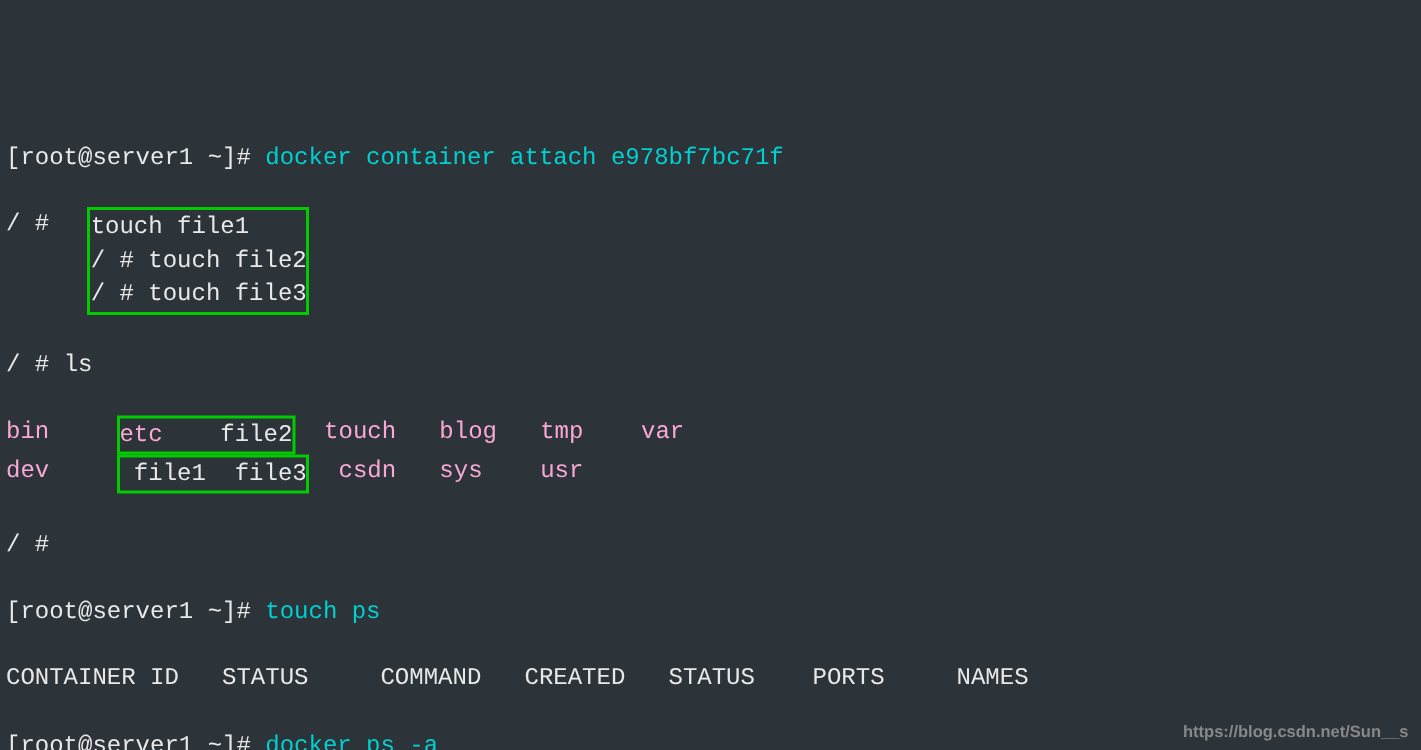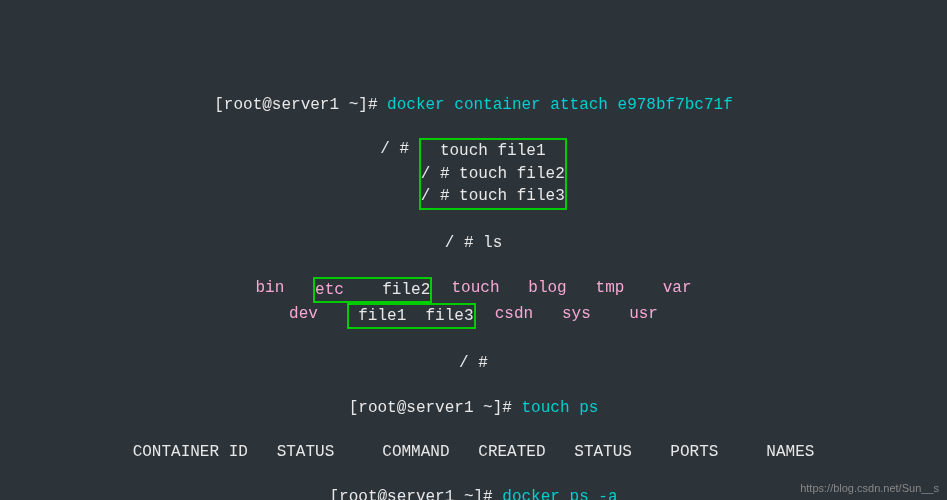--- a/index.html
+++ b/index.html
@@ -1,43 +1,45 @@
 <!DOCTYPE html>
 <html><head>
   <meta charset="utf-8">
   <style>
-    * { margin: 0; padding: 0; box-sizing: border-box; text-align: center; }
+    * { margin: 0; padding: 0; box-sizing: border-box; }
     body {
       background: #2c3339;
       color: #e8e8e8;
       font-family: 'Courier New', monospace;
       font-size: 16px;
       line-height: 1.4;
       padding: 4px;
       width: 947px;
       height: 500px;
       overflow: hidden;
       white-space: pre;
       position: relative;
     }
     .line { display: block; }
     .cyan { color: #00d0d0; }
     .blue { color: #f9a8d4; }
     .green-box {
       border: 2px solid #00cc00;
       display: inline-block;
       vertical-align: top;
+      margin-left: 16px;
     }
     .watermark {
       position: absolute;
       bottom: 4px;
       right: 8px;
       font-size: 11px;
       color: #888;
       font-family: Arial, sans-serif;
+      font-weight: bold;
     }
   </style>
 </head>
 <body>
 
 
 
 <span class="line"><span>[root@server1 ~]#</span> <span class="cyan">docker container attach e978bf7bc71f</span></span>
 <span class="line"><span>/ #</span> <span class="green-box"><span>touch file1</span>
 <span>/ #</span> <span>touch file2</span>

